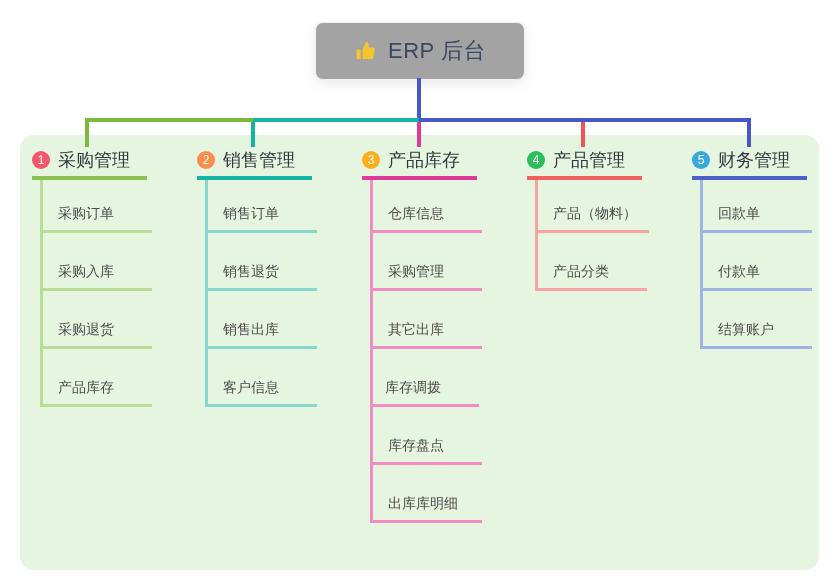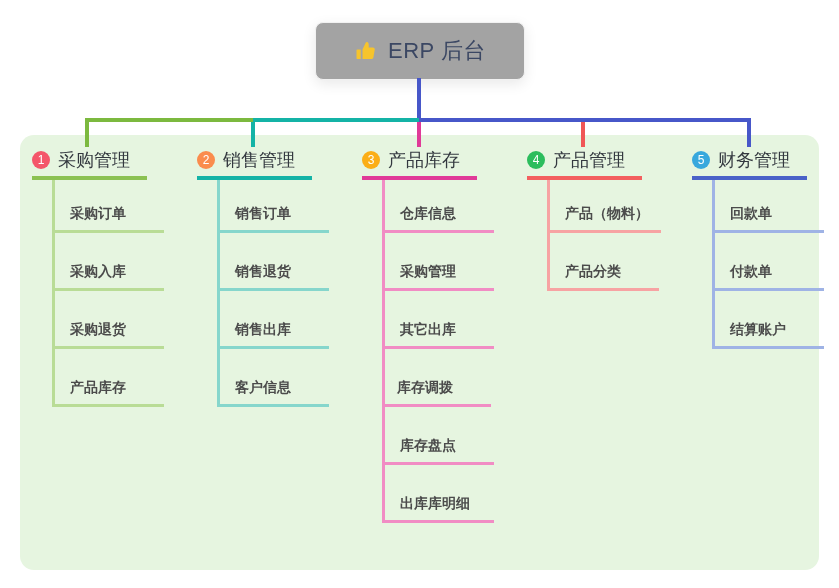--- a/index.html
+++ b/index.html
@@ -34,21 +34,21 @@
   .branch-1{left:32px}.branch-2{left:197px}.branch-3{left:362px}.branch-4{left:527px}.branch-5{left:692px}
   .branch-header {
     display:flex; align-items:center; gap:8px; height:26px;
     padding-bottom:3px; border-bottom:4px solid #000; width:115px; cursor:pointer;
   }
   .badge {
     flex:0 0 18px; width:18px; height:18px; border-radius:50%;
     color:#fff; font-size:12px; line-height:18px; text-align:center;
   }
   .branch-title { font-size:18px; color:#33383f; white-space:nowrap; }
-  .children { margin-left:20px; border-left:3px solid #404040;font-weight:bold; }
+  .children { margin-left:8px; border-left:3px solid #404040; }
   .child {
     height:55px; display:flex; align-items:flex-end;
     border-bottom:3px solid #000; width:max-content; min-width:82px;
     padding:0 12px 0 15px; cursor:pointer;
   }
   .child:first-child { height:50px; }
   .child-label { font-size:14px; color:#4b4b4b; white-space:nowrap; margin-bottom:7px; }
 </style>
 </head>
 <body>

